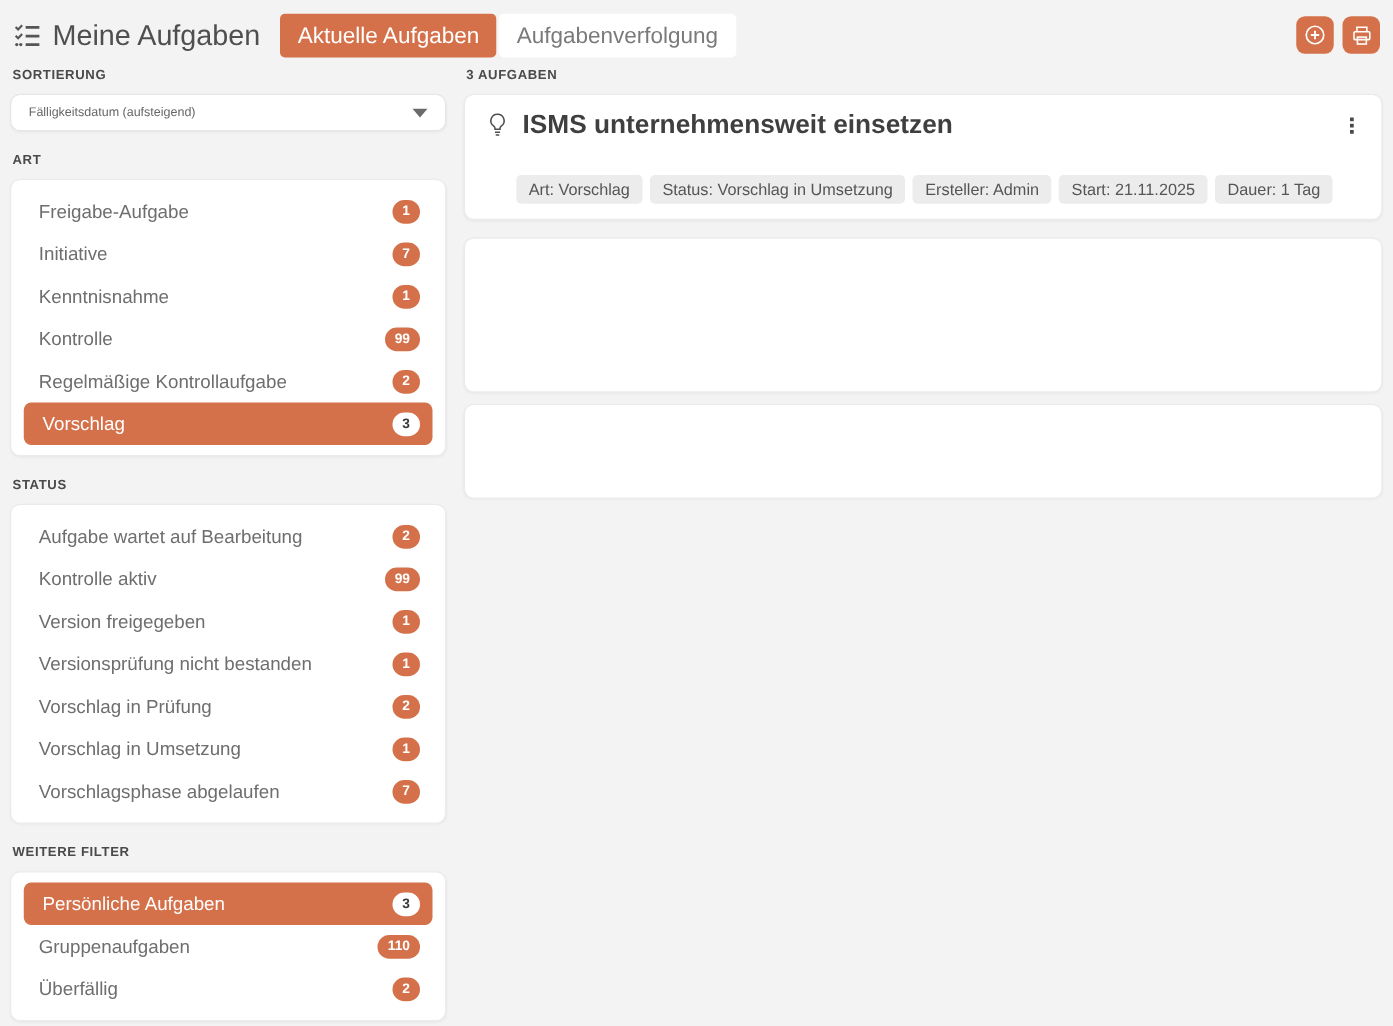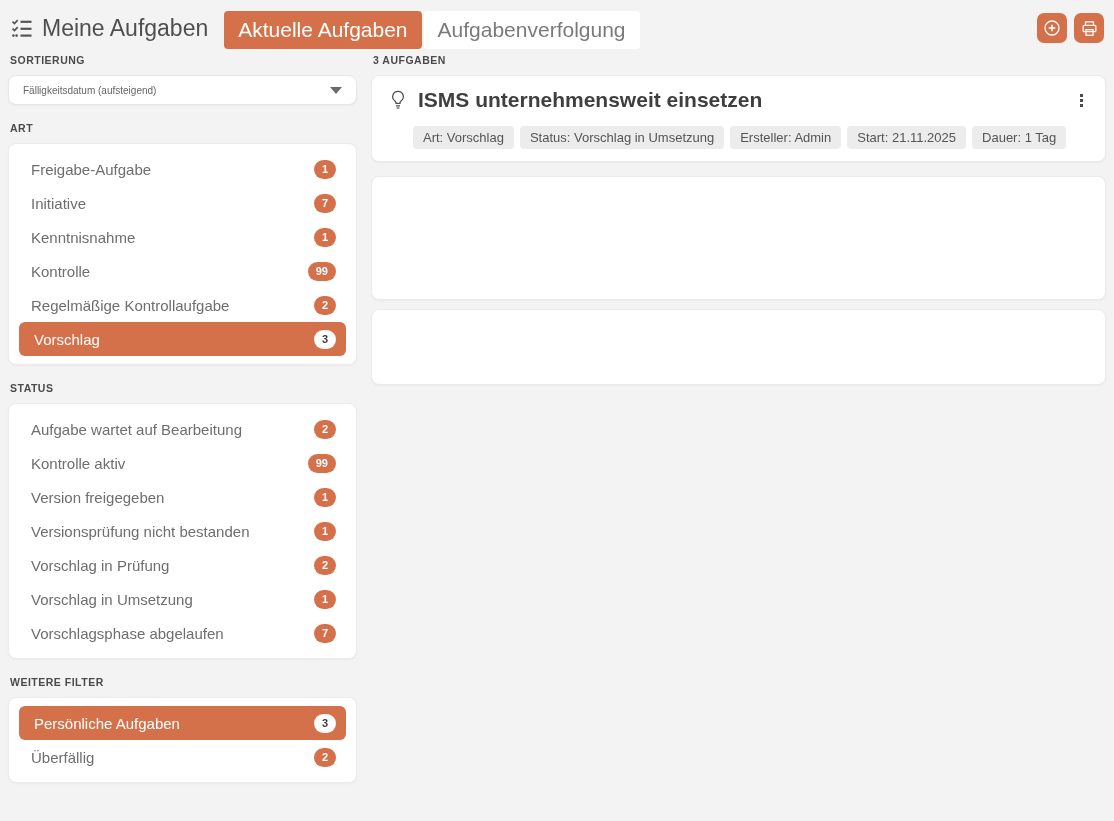--- a/index.html
+++ b/index.html
@@ -16,21 +16,21 @@
   body{
     width:1114px;height:821px;overflow:hidden;
     background:var(--bg);
     font-family:"Liberation Sans","DejaVu Sans",sans-serif;
   }
   
   .header{display:flex;align-items:center;padding:10px 10px 0 10px;height:46px;}
   .title-icon{display:flex;align-items:center;margin-right:8px;}
   .page-title{font-size:23px;color:#4f4f4f;margin-right:16px;white-space:nowrap;}
   .tabs{display:flex;gap:2px;align-self:flex-start;margin-top:1px;}
-  .tab{padding:7px 14px;font-size:21px;border-radius:4px;cursor:pointer;white-space:nowrap;}
+  .tab{padding:7px 14px;font-size:18px;border-radius:4px;cursor:pointer;white-space:nowrap;}
   .tab.active{background:var(--accent);color:#fff;}
   .tab.inactive{background:#fff;color:#7a7a7a;}
   .header-actions{margin-left:auto;display:flex;gap:7px;}
   .icon-btn{width:30px;height:30px;border-radius:7px;background:var(--accent);
     display:flex;align-items:center;justify-content:center;cursor:pointer;}
   
   .layout{display:flex;padding:0 8px;gap:14px;align-items:flex-start;}
   .sidebar{width:349px;flex:none;}
   .main{flex:1;min-width:0;}
   .col-label{font-size:10.5px;font-weight:bold;color:var(--text-dark);
@@ -55,21 +55,21 @@
   .filter-row.selected .count{background:#fff;color:#3c3c3c;}
   
   .task-card{background:var(--panel);border:1px solid var(--panel-border);
     border-radius:8px;box-shadow:0 1px 2px rgba(0,0,0,.04);}
   .task-card.detail{padding:12px 16px;margin-bottom:14px;cursor:pointer;}
   .task-title-row{display:flex;align-items:center;gap:10px;height:24px;}
   .task-title{font-size:21px;font-weight:bold;color:#3f3f3f;}
   .kebab{margin-left:auto;display:flex;flex-direction:column;gap:2px;
     padding:4px 6px;cursor:pointer;}
   .kebab i{width:3px;height:3px;background:#4a4a4a;display:block;}
-  .badges{display:flex;gap:6px;margin-top:14px;padding-left:25px;}
+  .badges{display:flex;gap:6px;margin-top:28px;padding-left:25px;}
   .badge{background:var(--badge-bg);border-radius:4px;padding:4px 10px;
     font-size:13px;color:#555;white-space:nowrap;}
   .task-card.empty-lg{height:124px;margin-bottom:9px;}
   .task-card.empty-sm{height:76px;}
   svg{display:block;}
 </style>
 </head>
 <body>
 
 <div class="header">
@@ -181,20 +181,24 @@
         <span>Vorschlagsphase abgelaufen</span>
         <span class="count">7</span>
       </div>
     </div>
 
     <div class="col-label spaced">WEITERE FILTER</div>
     <div class="panel">
       <div class="filter-row selected">
         <span>Persönliche Aufgaben</span>
         <span class="count">3</span>
+      </div>
+      <div class="filter-row">
+        <span>Gruppenaufgaben</span>
+        <span class="count">110</span>
       </div>
       <div class="filter-row">
         <span>Überfällig</span>
         <span class="count">2</span>
       </div>
     </div>
   </div>
 
   <div class="main">
     <div class="col-label">3 AUFGABEN</div>

